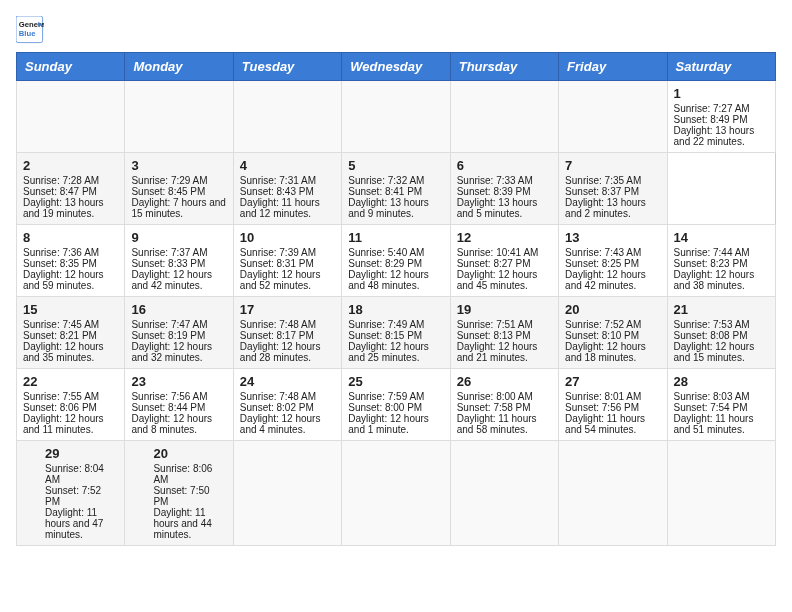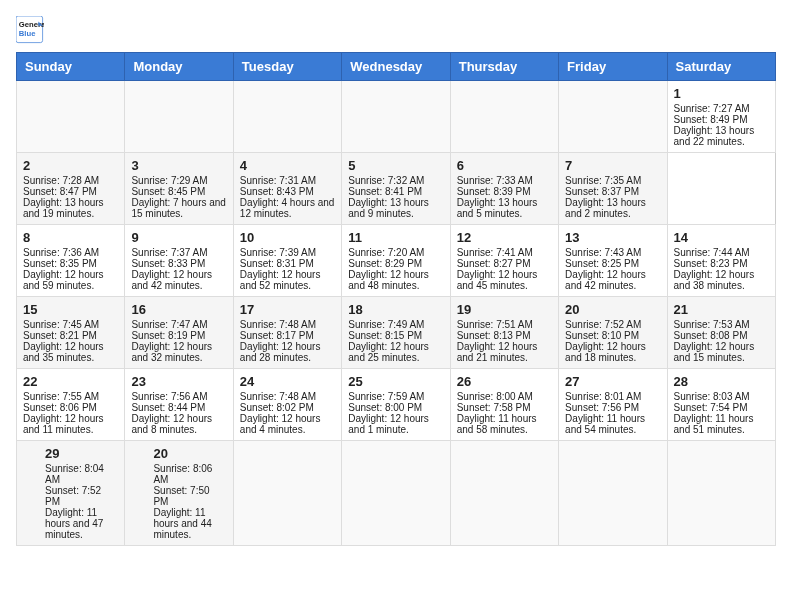--- a/index.html
+++ b/index.html
@@ -43,20 +43,21 @@
       border: 1px solid #ccc;
     }
     .calendar th {
       background: #3a7bd5;
       color: #fff;
       font-size: 13px;
       font-weight: bold;
       padding: 6px 8px;
       text-align: left;
       border: 1px solid #2e62b0;
+      font-style: italic;
     }
     .calendar td {
       vertical-align: top;
       padding: 5px 6px;
       border: 1px solid #ddd;
       font-size: 10px;
       color: #222;
       width: 108px;
       min-height: 80px;
       background: #fff;
@@ -133,21 +134,21 @@
         <td>
         <span class="day-num">3</span>
         <span>Sunrise: 7:29 AM</span><br>
         <span>Sunset: 8:45 PM</span><br>
         <span>Daylight: 7 hours and 15 minutes.</span>
       </td>
         <td>
         <span class="day-num">4</span>
         <span>Sunrise: 7:31 AM</span><br>
         <span>Sunset: 8:43 PM</span><br>
-        <span>Daylight: 4 hours and 12 minutes.</span>
+        <span>Daylight: 11 hours and 12 minutes.</span>
       </td>
         <td>
         <span class="day-num">5</span>
         <span>Sunrise: 7:32 AM</span><br>
         <span>Sunset: 8:41 PM</span><br>
         <span>Daylight: 13 hours and 9 minutes.</span>
       </td>
         <td>
         <span class="day-num">6</span>
         <span>Sunrise: 7:33 AM</span><br>
@@ -175,27 +176,27 @@
         <span>Daylight: 12 hours and 42 minutes.</span>
       </td>
         <td>
         <span class="day-num">10</span>
         <span>Sunrise: 7:39 AM</span><br>
         <span>Sunset: 8:31 PM</span><br>
         <span>Daylight: 12 hours and 52 minutes.</span>
       </td>
         <td>
         <span class="day-num">11</span>
-        <span>Sunrise: 7:20 AM</span><br>
+        <span>Sunrise: 5:40 AM</span><br>
         <span>Sunset: 8:29 PM</span><br>
         <span>Daylight: 12 hours and 48 minutes.</span>
       </td>
         <td>
         <span class="day-num">12</span>
-        <span>Sunrise: 7:41 AM</span><br>
+        <span>Sunrise: 10:41 AM</span><br>
         <span>Sunset: 8:27 PM</span><br>
         <span>Daylight: 12 hours and 45 minutes.</span>
       </td>
         <td>
         <span class="day-num">13</span>
         <span>Sunrise: 7:43 AM</span><br>
         <span>Sunset: 8:25 PM</span><br>
         <span>Daylight: 12 hours and 42 minutes.</span>
       </td>
         <td>

